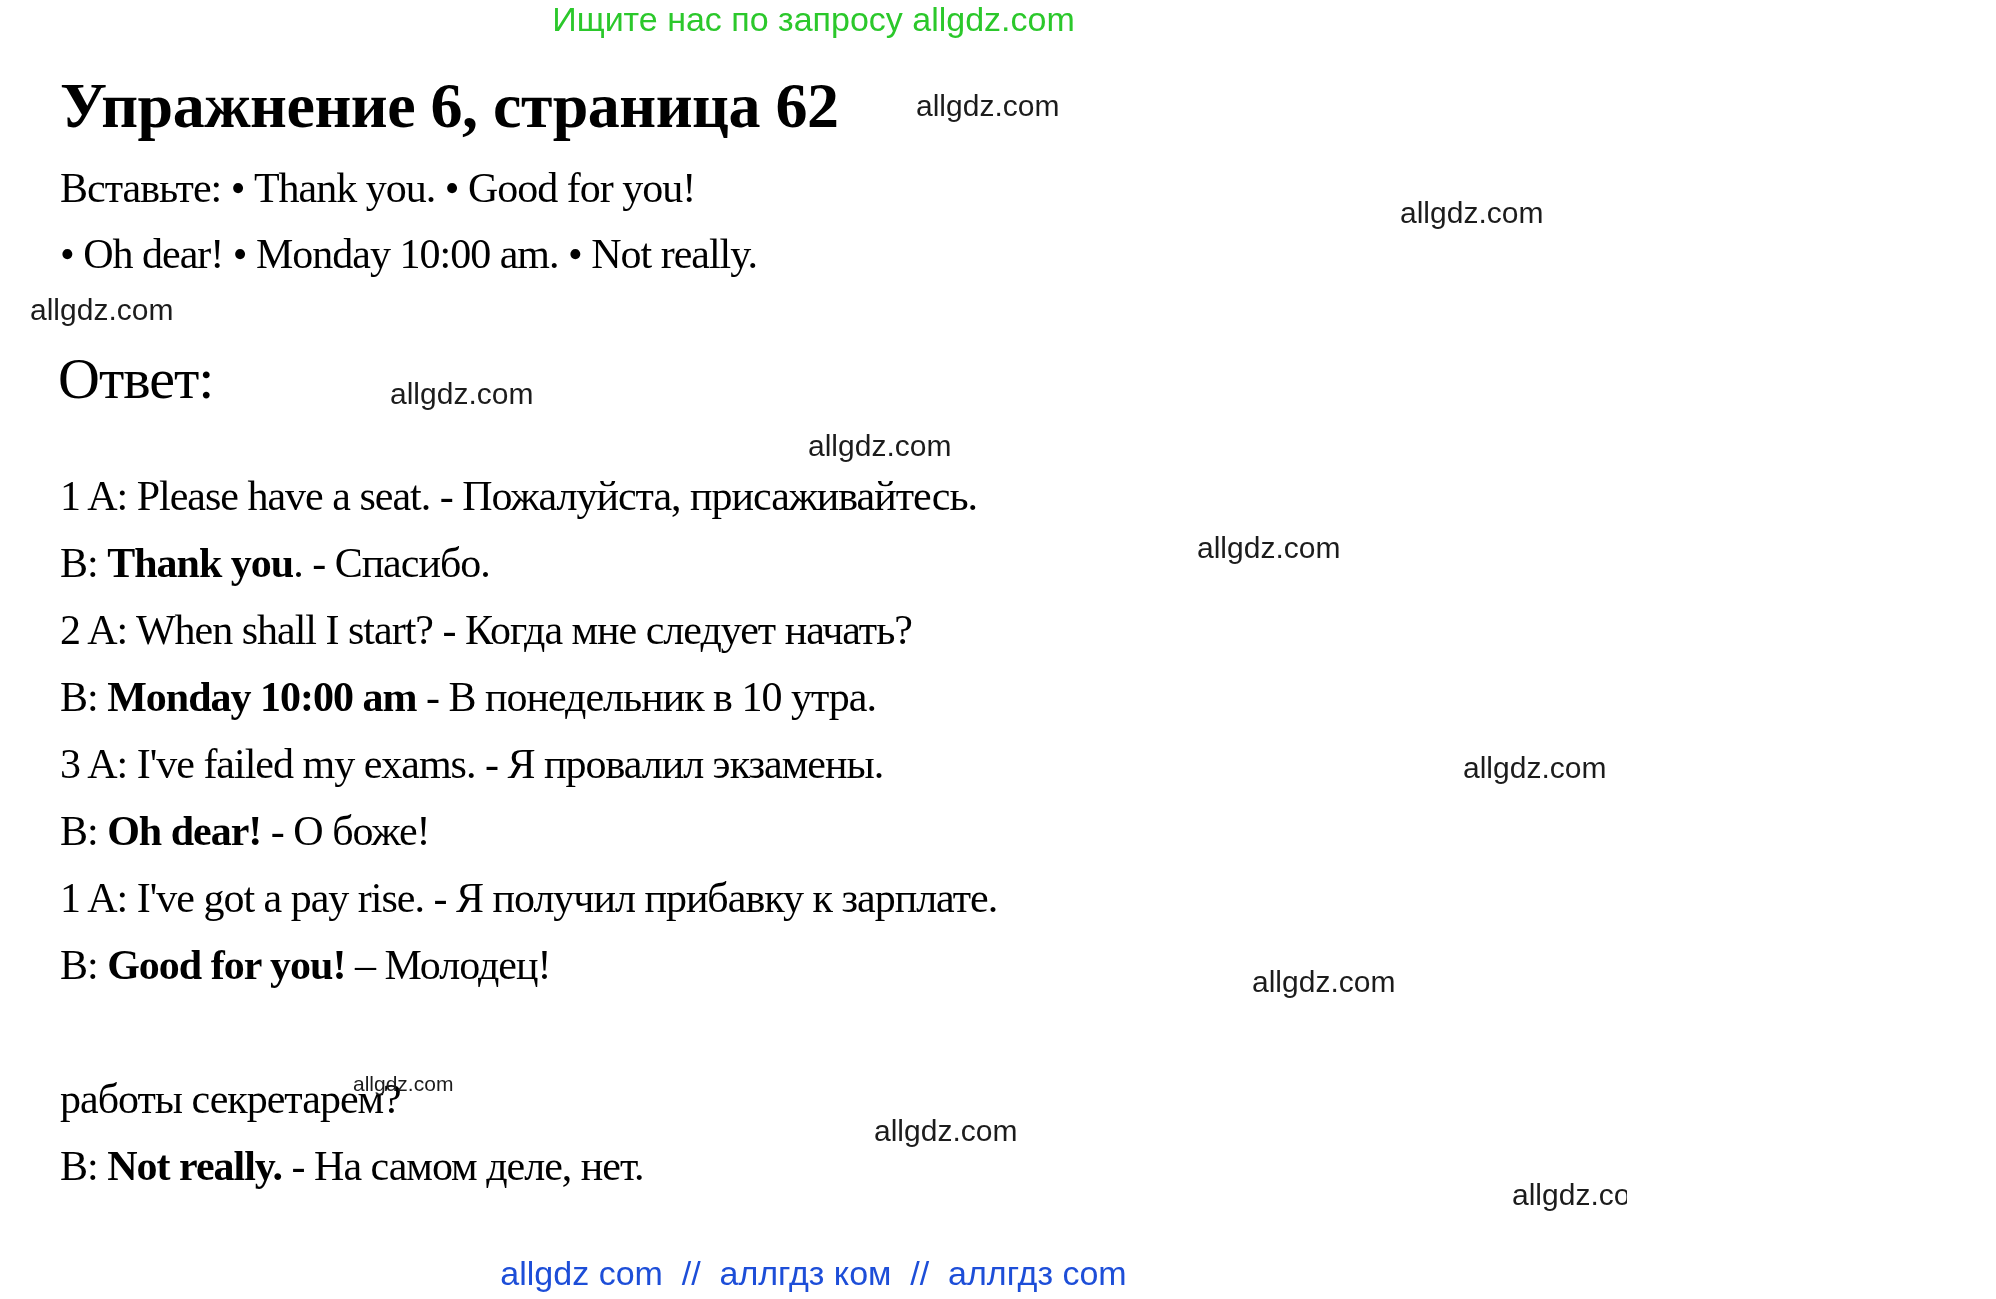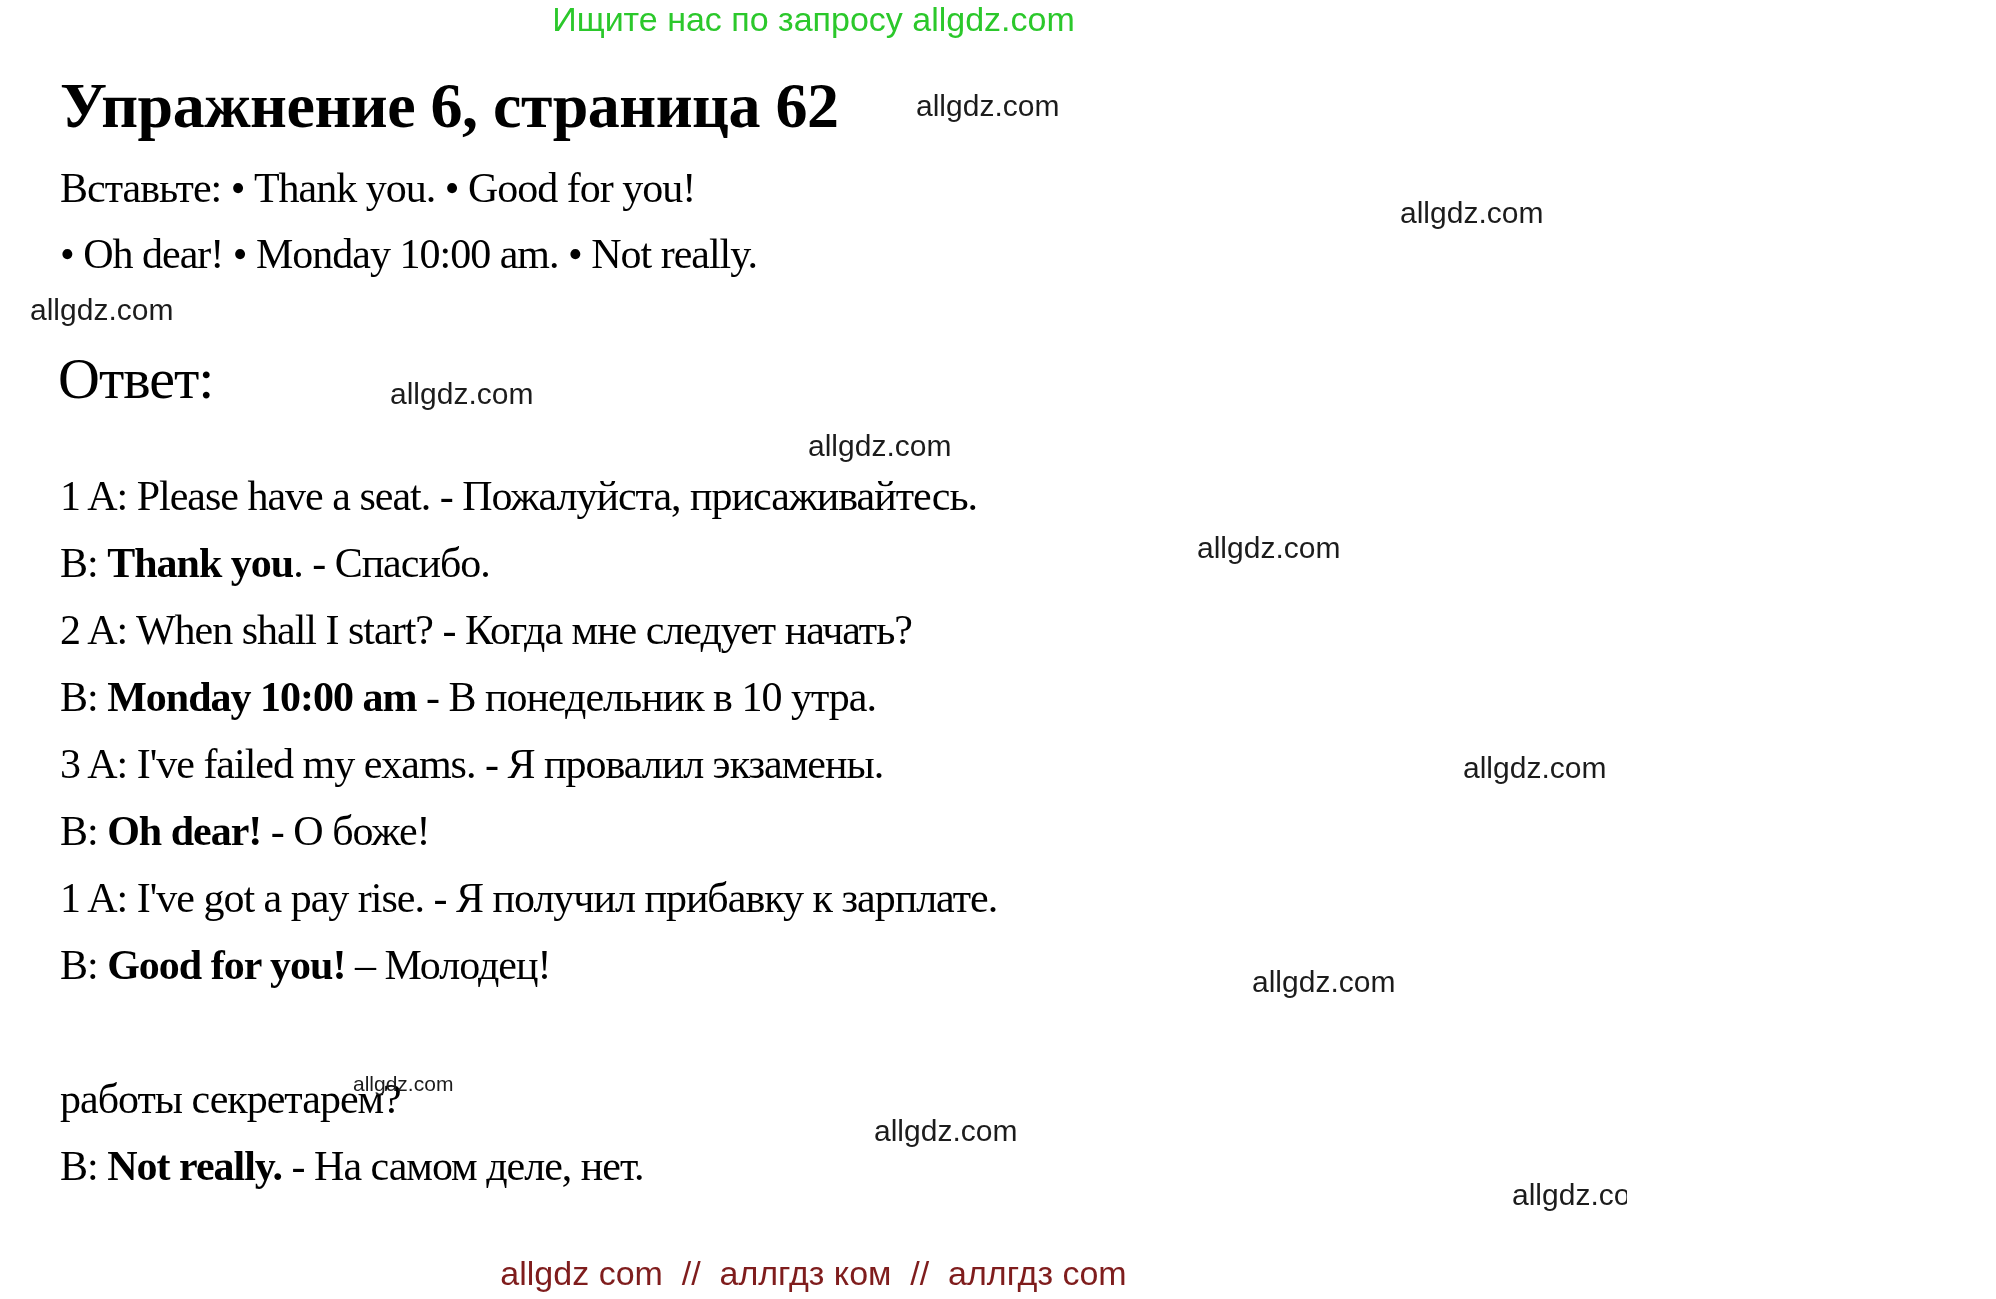--- a/index.html
+++ b/index.html
@@ -69,15 +69,15 @@
   <div class="abs sans watermark" style="top:295px;left:30px;">allgdz.com</div>
   <div class="abs sans watermark" style="top:379px;left:390px;">allgdz.com</div>
   <div class="abs sans watermark" style="top:431px;left:808px;">allgdz.com</div>
   <div class="abs sans watermark" style="top:533px;left:1197px;">allgdz.com</div>
   <div class="abs sans watermark" style="top:753px;left:1463px;">allgdz.com</div>
   <div class="abs sans watermark" style="top:967px;left:1252px;">allgdz.com</div>
   <div class="abs sans watermark-small" style="top:1073px;left:353px;">allgdz.com</div>
   <div class="abs sans watermark" style="top:1116px;left:874px;">allgdz.com</div>
   <div class="abs sans watermark" style="top:1180px;left:1512px;">allgdz.com</div>
 
-  <div class="abs sans footer-line" style="color:#7f1d1d;">allgdz com  //  аллгдз ком  //  аллгдз com</div>
+  <div class="abs sans footer-line" style="color:#1d4ed8;">allgdz com  //  аллгдз ком  //  аллгдз com</div>
 
 </div>
 
 </body></html>

